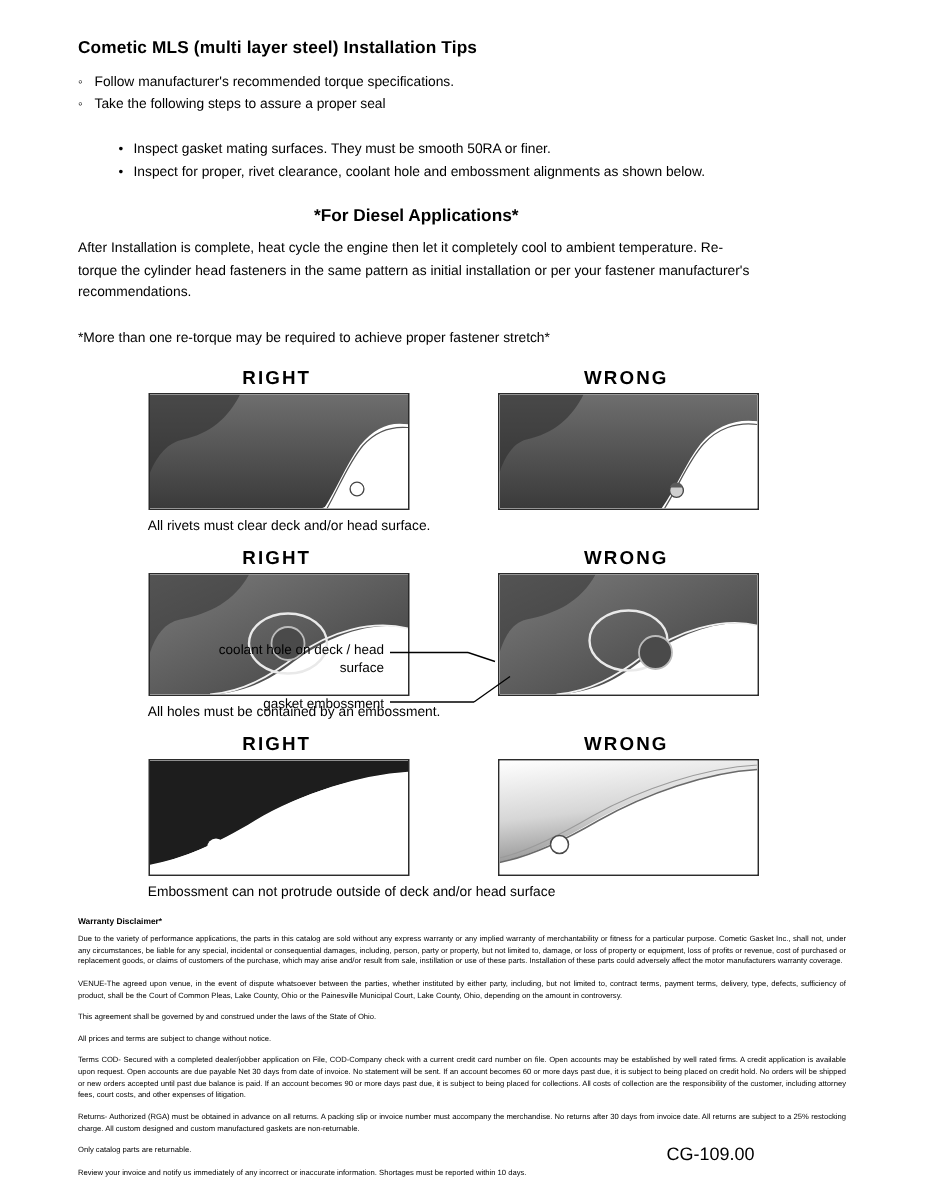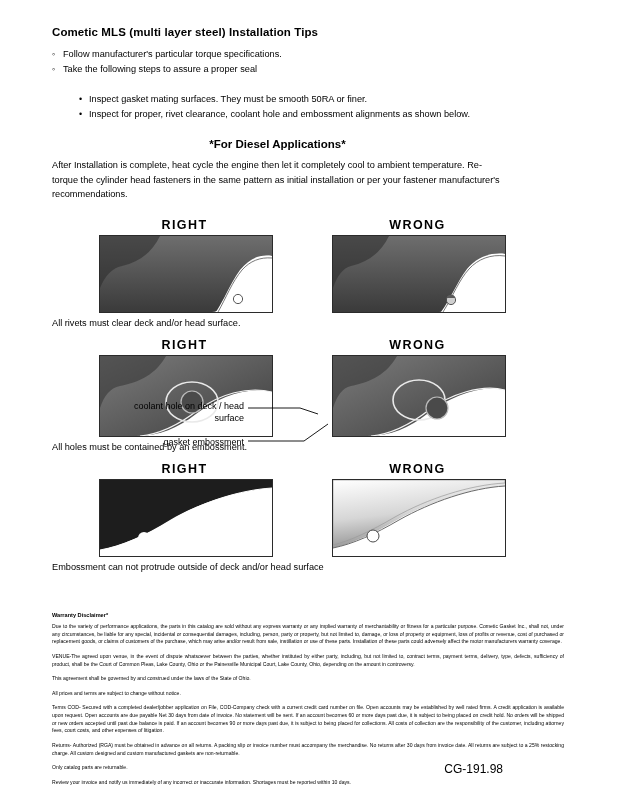--- a/index.html
+++ b/index.html
@@ -119,30 +119,30 @@
   .figbox svg {
     display: block;
   }
   .figcaption {
     font-size: 9.2px;
     margin: 5px 0 0 0;
     text-align: left;
   }
   .caprow {
     display: flex;
-    justify-content: flex-start;
+    justify-content: center;
   }
   .capinner {
     width: 358px;
   }
 
   
   .callouts {
     position: absolute;
-    left: 0;
+    left: 12px;
     top: 0;
     width: 514px;
     height: 100%;
     pointer-events: none;
   }
   .callout-text {
     position: absolute;
     font-size: 9px;
     text-align: right;
     line-height: 1.35;
@@ -174,31 +174,32 @@
   }
 </style>
 </head>
 <body>
 
 <div class="page">
 
   <h1 class="title">Cometic MLS (multi layer steel) Installation Tips</h1>
 
   <ul class="bullets">
-    <li>Follow manufacturer's particular torque specifications.</li>
+    <li>Follow manufacturer's recommended torque specifications.</li>
     <li>Take the following steps to assure a proper seal</li>
   </ul>
 
   <ul class="subbullets">
     <li>Inspect gasket mating surfaces.  They must be smooth 50RA or finer.</li>
     <li>Inspect for proper, rivet clearance, coolant hole and embossment alignments as shown below.</li>
   </ul>
 
   <h2 class="section">*For Diesel Applications*</h2>
   <p class="body last">After Installation is complete, heat cycle the engine then let it completely cool to ambient temperature. Re-torque the cylinder head fasteners in the same pattern as initial installation or per your fastener manufacturer's recommendations.</p>
+  <p class="note">*More than one re-torque may be required to achieve proper fastener stretch*</p>
 
   <div class="figures">
 
     <div class="figrow">
       <div class="figcol">
         <div class="figlabel">RIGHT</div>
         <div class="figbox">
           <svg width="172" height="76" viewBox="0 0 172 76">
             <defs>
               <linearGradient id="g1" x1="0" y1="0" x2="0" y2="1">
@@ -338,15 +339,15 @@
     <p>Due to the variety of performance applications, the parts in this catalog are sold without any express warranty or any implied warranty of merchantability or fitness for a particular purpose.  Cometic Gasket Inc., shall not, under any circumstances, be liable for any special, incidental or consequential damages, including, person, party or property, but not limited to, damage, or loss of property or equipment, loss of profits or revenue, cost of purchased or replacement goods, or claims of customers of the purchase, which may arise and/or result from sale, instillation or use of these parts.  Installation of these parts could adversely affect the motor manufacturers warranty coverage.</p>
     <p>VENUE-The agreed upon venue, in the event of dispute whatsoever between the parties, whether instituted by either party, including, but not limited to, contract terms, payment terms, delivery, type, defects, sufficiency of product, shall be the Court of Common Pleas, Lake County, Ohio or the Painesville Municipal Court, Lake County, Ohio, depending on the amount in controversy.</p>
     <p>This agreement shall be governed by and construed under the laws of the State of Ohio.</p>
     <p>All prices and terms are subject to change without notice.</p>
     <p>Terms COD- Secured with a completed dealer/jobber application on File, COD-Company check with a current credit card number on file.  Open accounts may be established by well rated firms.  A credit application is available upon request.  Open accounts are due payable Net 30 days from date of invoice.  No statement will be sent.  If an account becomes 60 or more days past due, it is subject to being placed on credit hold.  No orders will be shipped or new orders accepted until past due balance is paid.  If an account becomes 90 or more days past due, it is subject to being placed for collections.  All costs of collection are the responsibility of the customer, including attorney fees, court costs, and other expenses of litigation.</p>
     <p>Returns- Authorized (RGA) must be obtained in advance on all returns.  A packing slip or invoice number must accompany the merchandise.  No returns after 30 days from invoice date.  All returns are subject to a 25% restocking charge.  All custom designed and custom manufactured gaskets are non-returnable.</p>
     <p>Only catalog parts are returnable.</p>
     <p>Review your invoice and notify us immediately of any incorrect or inaccurate information.  Shortages must be reported within 10 days.</p>
   </div>
 
-  <div class="docnum">CG-191.98</div>
+  <div class="docnum">CG-109.00</div>
 
 </div>
 
 </body></html>

